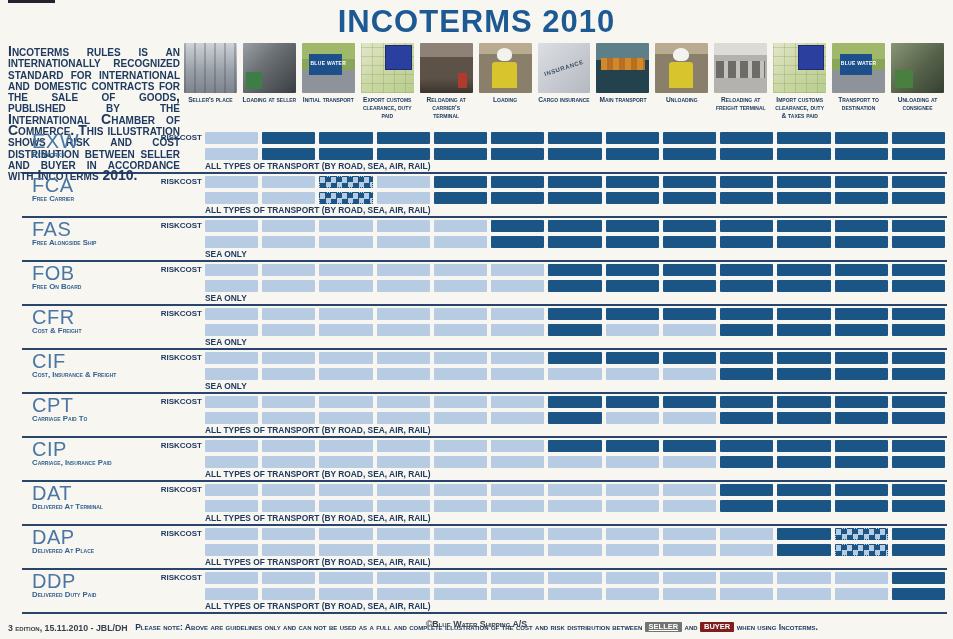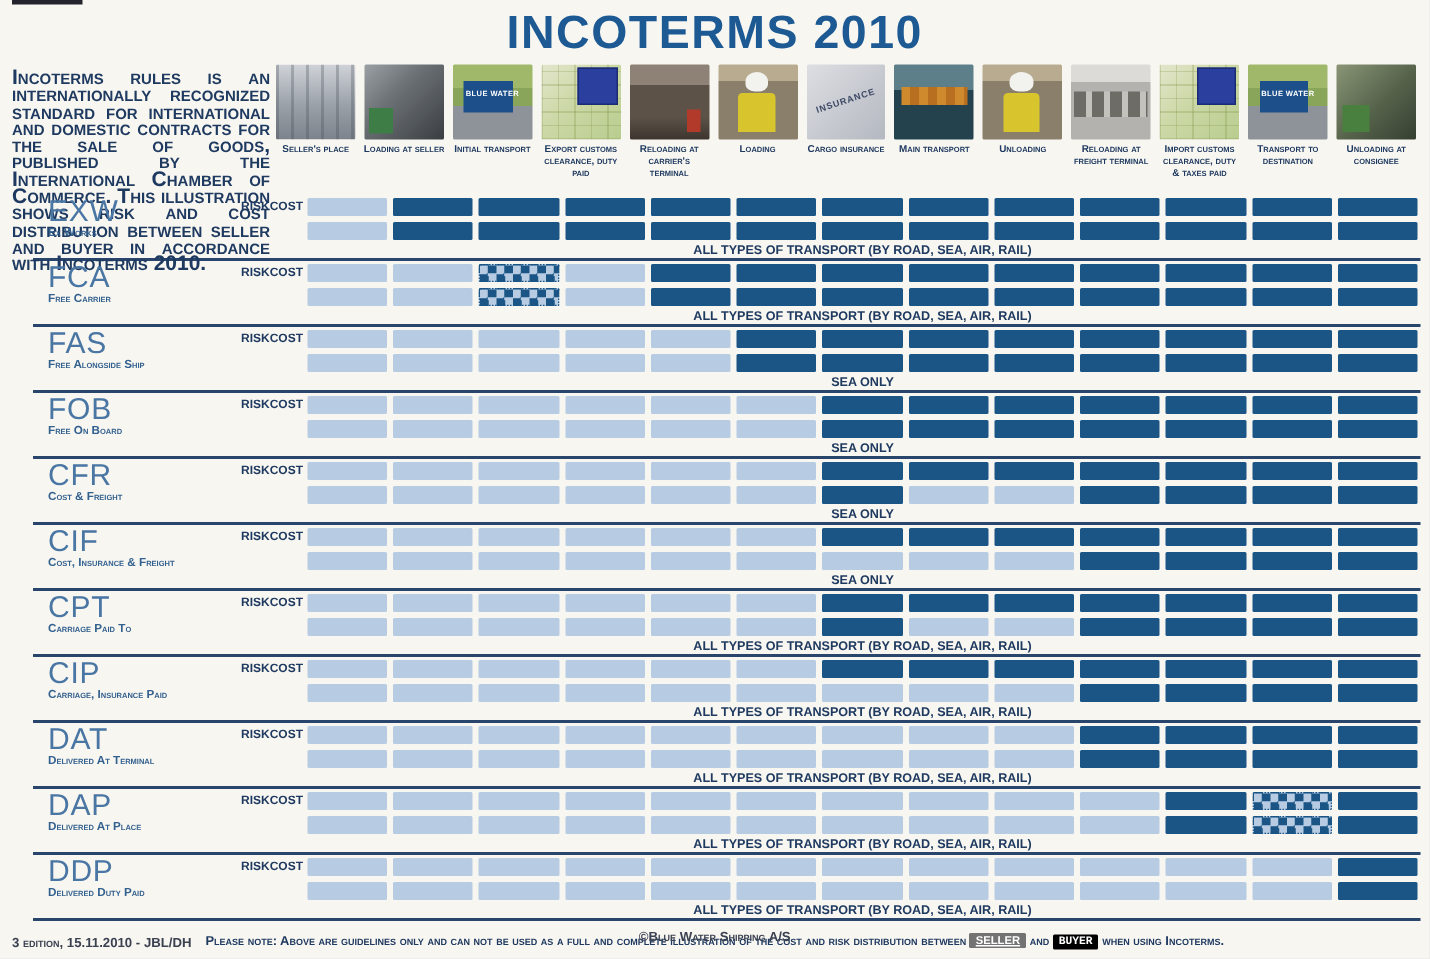--- a/index.html
+++ b/index.html
@@ -77,36 +77,36 @@
     display:grid;grid-template-columns:183px 1fr;
     margin-right:6px;border-bottom:2px solid #2a456b;
     padding-top:2px;
   }
   .left{position:relative;}
   .term{position:absolute;left:10px;top:0;}
   .code{font-size:20px;line-height:19px;font-weight:400;color:#4a76a4;letter-spacing:.5px;}
   .name{font-size:7.8px;line-height:8.6px;font-weight:700;font-variant:small-caps;color:#33618f;max-width:120px;}
   .rowlabels{position:absolute;right:3px;top:0;display:flex;flex-direction:row;row-gap:4px;text-align:right;}
   .rowlabels span{font-size:8px;font-weight:700;height:12px;line-height:12px;color:#1f3a60;}
-  .bars{padding-right:2px;text-align:center;}
+  .bars{padding-right:2px;}
   .bar{display:grid;grid-template-columns:repeat(13,1fr);column-gap:4px;height:12px;margin-bottom:4px;}
   .bar.cost{margin-bottom:0;}
   .seg{border-radius:1px;}
   .seg.S{background:#b7cce2;}
   .seg.B{background:#1a5586;}
   .seg.C{background-image:conic-gradient(#1a5586 25%,#b7cce2 0 50%,#1a5586 0 75%,#b7cce2 0);
          background-size:11px 11px;border:1px dotted #1a5586;}
   .transport{font-size:8.4px;font-weight:700;font-variant:small-caps;height:12px;line-height:13px;color:#1f3a60;}
   
   #footer{margin-top:6px;text-align:center;font-variant:small-caps;}
   .note{font-size:8.6px;font-weight:700;color:#1f3a60;line-height:15px;}
   .badge{display:inline-block;padding:0 4px;font-size:7.5px;font-weight:700;color:#fff;
          border-radius:1px;font-variant:normal;line-height:10px;vertical-align:1px;}
   .badge.seller{background:#737373;text-decoration:underline;}
-  .badge.buyer{background:#000000;font-family:Liberation Mono, monospace;}
+  .badge.buyer{background:#7f1d1d;}
   #bottomrow{position:absolute;left:0;right:0;bottom:6px;height:14px;}
   #edition{position:absolute;left:8px;bottom:0;font-size:8.8px;font-weight:700;
            font-variant:small-caps;color:#3a4150;}
   #copyright{text-align:center;font-size:8.8px;font-weight:700;font-variant:small-caps;color:#3a4150;}
 </style>
 </head>
 <body>
 
 <div id="page">
   <div id="logo-fragment"></div>

